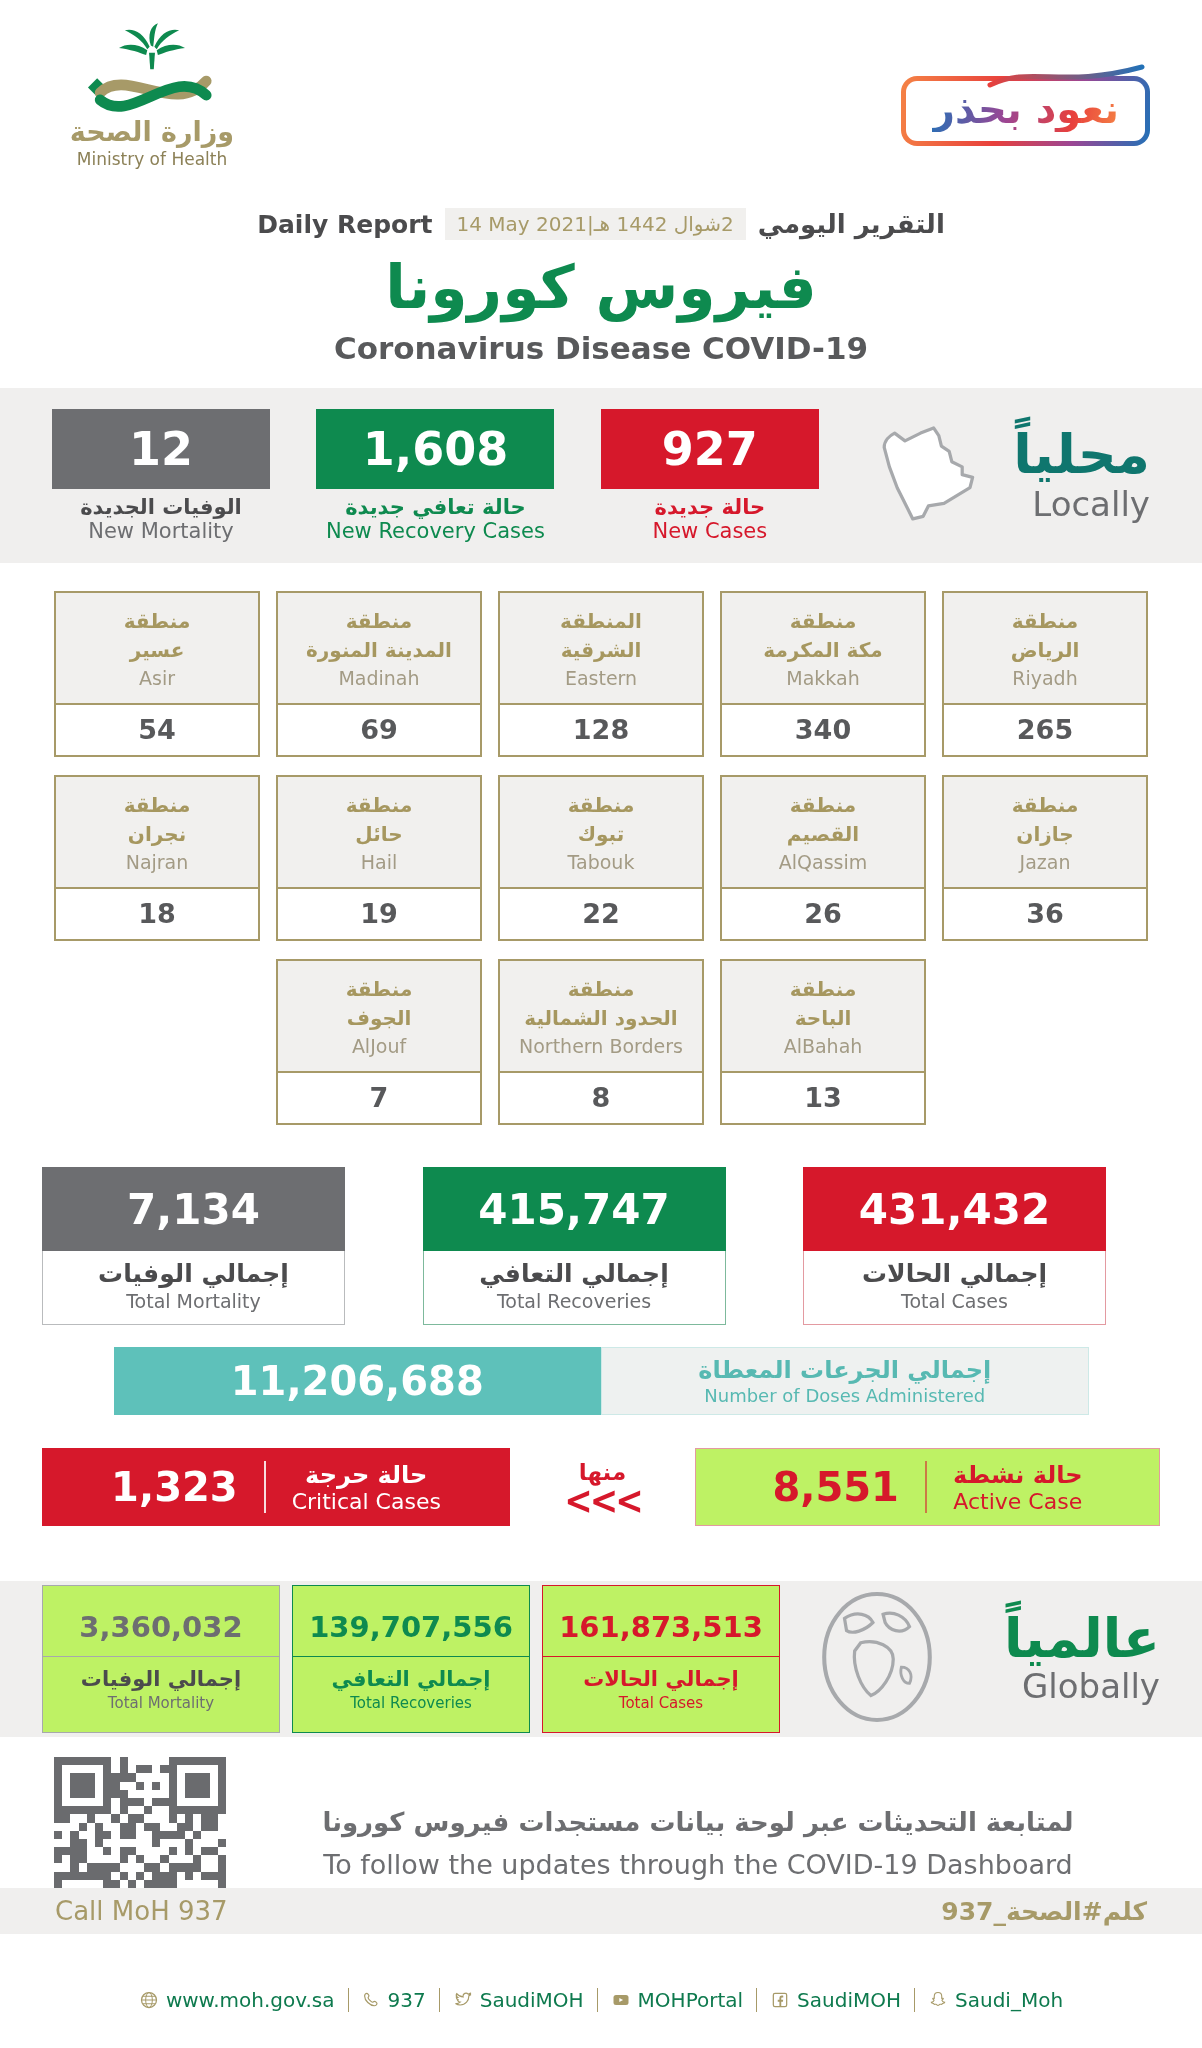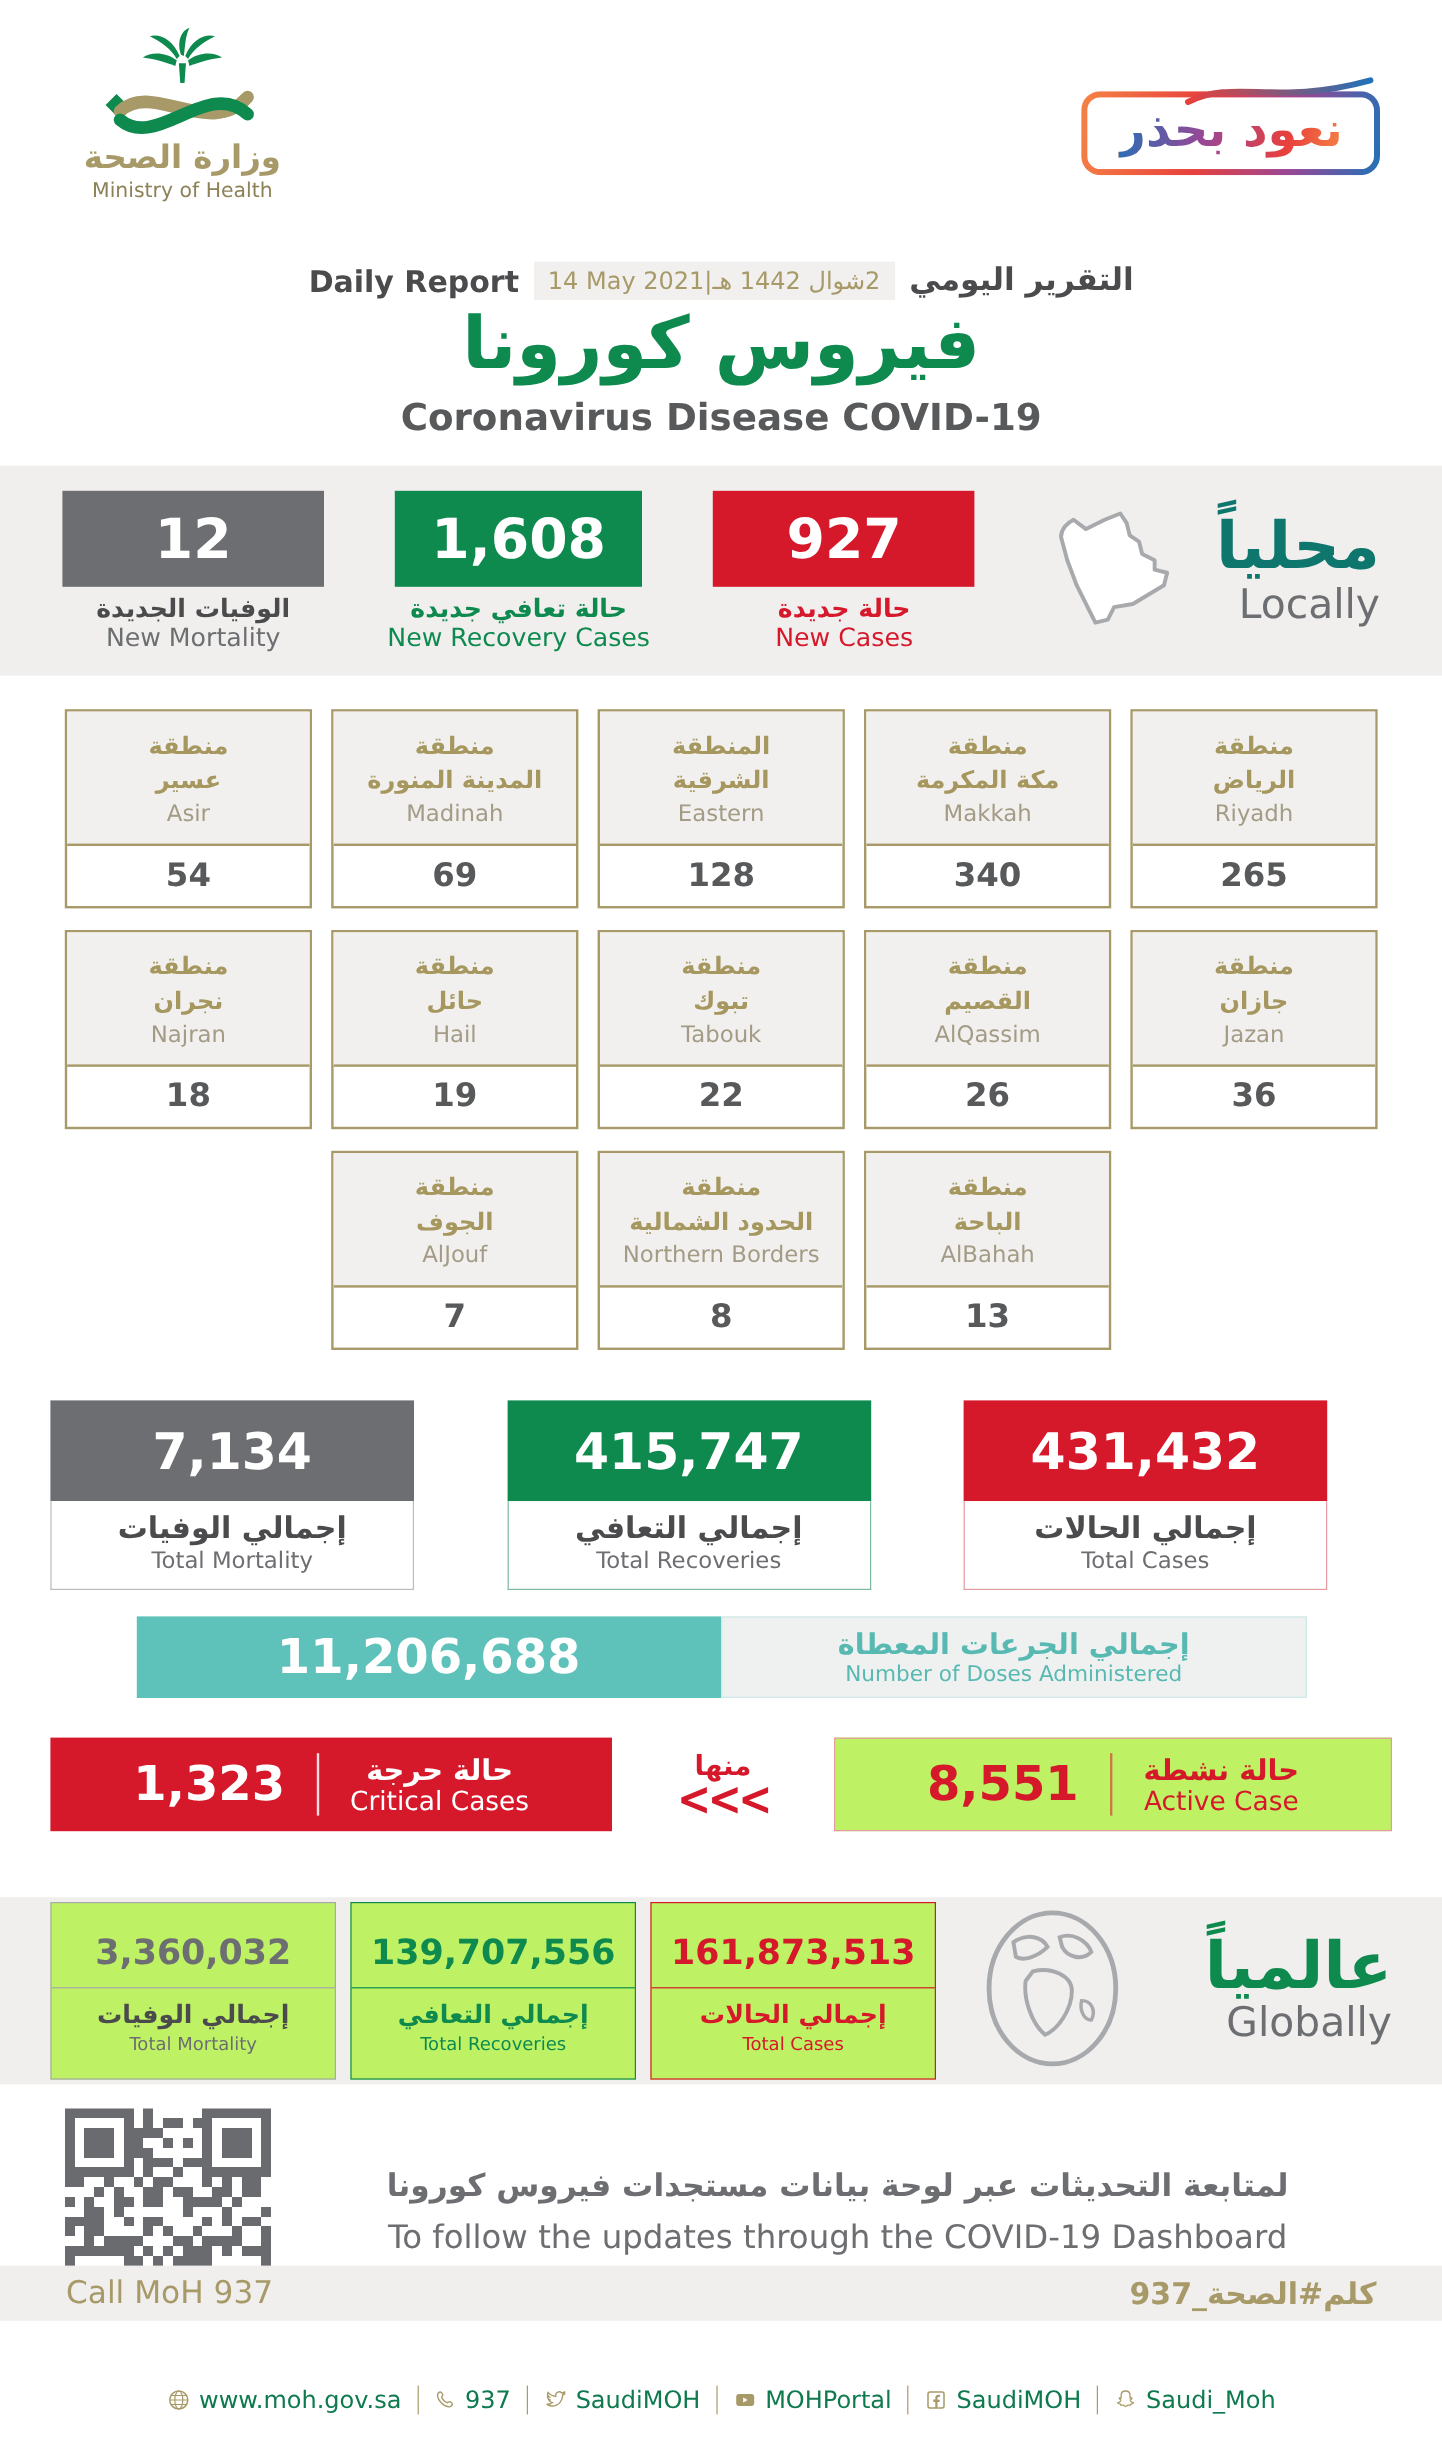--- a/index.html
+++ b/index.html
@@ -19,33 +19,33 @@
   .badge-inner {
     border:5px solid transparent; border-radius:16px; padding:6px 26px 10px;
     background:linear-gradient(#fff,#fff) padding-box,
                linear-gradient(100deg,#f58345 0%,#e8403c 40%,#9b4694 70%,#2271b7 100%) border-box;
   }
   .badge-text {
     font-size:40px; font-weight:bold; line-height:1.1;
     background:linear-gradient(100deg,#2271b7 0%,#9b4694 40%,#e8403c 75%,#f58345 100%);
     -webkit-background-clip:text; background-clip:text; color:transparent;
   }
-  .date-row { position:absolute; top:218px; left:0; right:0; display:flex; justify-content:center; align-items:center; gap:12px; }
+  .date-row { position:absolute; top:208px; left:0; right:0; display:flex; justify-content:center; align-items:center; gap:12px; }
   .daily-report-en { color:#4b4b4d; font-size:25px; font-weight:bold; }
   .date-chip { background:#f1f0ee; color:#a79a68; font-size:20px; padding:4px 12px; white-space:nowrap; }
   .daily-report-ar { color:#4b4b4d; font-size:26px; font-weight:bold; }
   .title-ar { position:absolute; top:252px; left:0; right:0; text-align:center; color:#0e8a4f; font-size:60px; font-weight:bold; }
   .title-en { position:absolute; top:330px; left:0; right:0; text-align:center; color:#58595b; font-size:31px; font-weight:600; }
   
   .band { background:#f0efee; }
   
   .locally { height:175px; display:flex; align-items:center; justify-content:space-between; padding:12px 52px; }
   .lstat { display:flex; flex-direction:column; align-items:center; }
   .lstat-block { width:218px; height:80px; display:flex; align-items:center; justify-content:center; color:#fff; font-size:46px; font-weight:bold; }
-  .lstat:nth-child(2) .lstat-block { width:206px; }
+  .lstat:nth-child(2) .lstat-block { width:238px; }
   .lstat-ar { font-size:21px; font-weight:bold; margin-top:6px; }
   .lstat-en { font-size:21px; }
   .bg-gray { background:#6d6e71; } .bg-green { background:#0e8a4f; } .bg-red { background:#d6182b; }
   .c-darkgray { color:#4b4b4d; } .c-gray { color:#6d6e71; } .c-green { color:#0e8a4f; } .c-red { color:#d6182b; }
   .locale-group { display:flex; align-items:center; gap:16px; }
   .locale-titles { text-align:right; }
   .locale-ar { color:#0f766e; font-size:54px; font-weight:bold; line-height:1.0; }
   .locale-en { color:#6d6e71; font-size:34px; margin-top:2px; }
   
   .regions { padding:28px 0 26px; }

